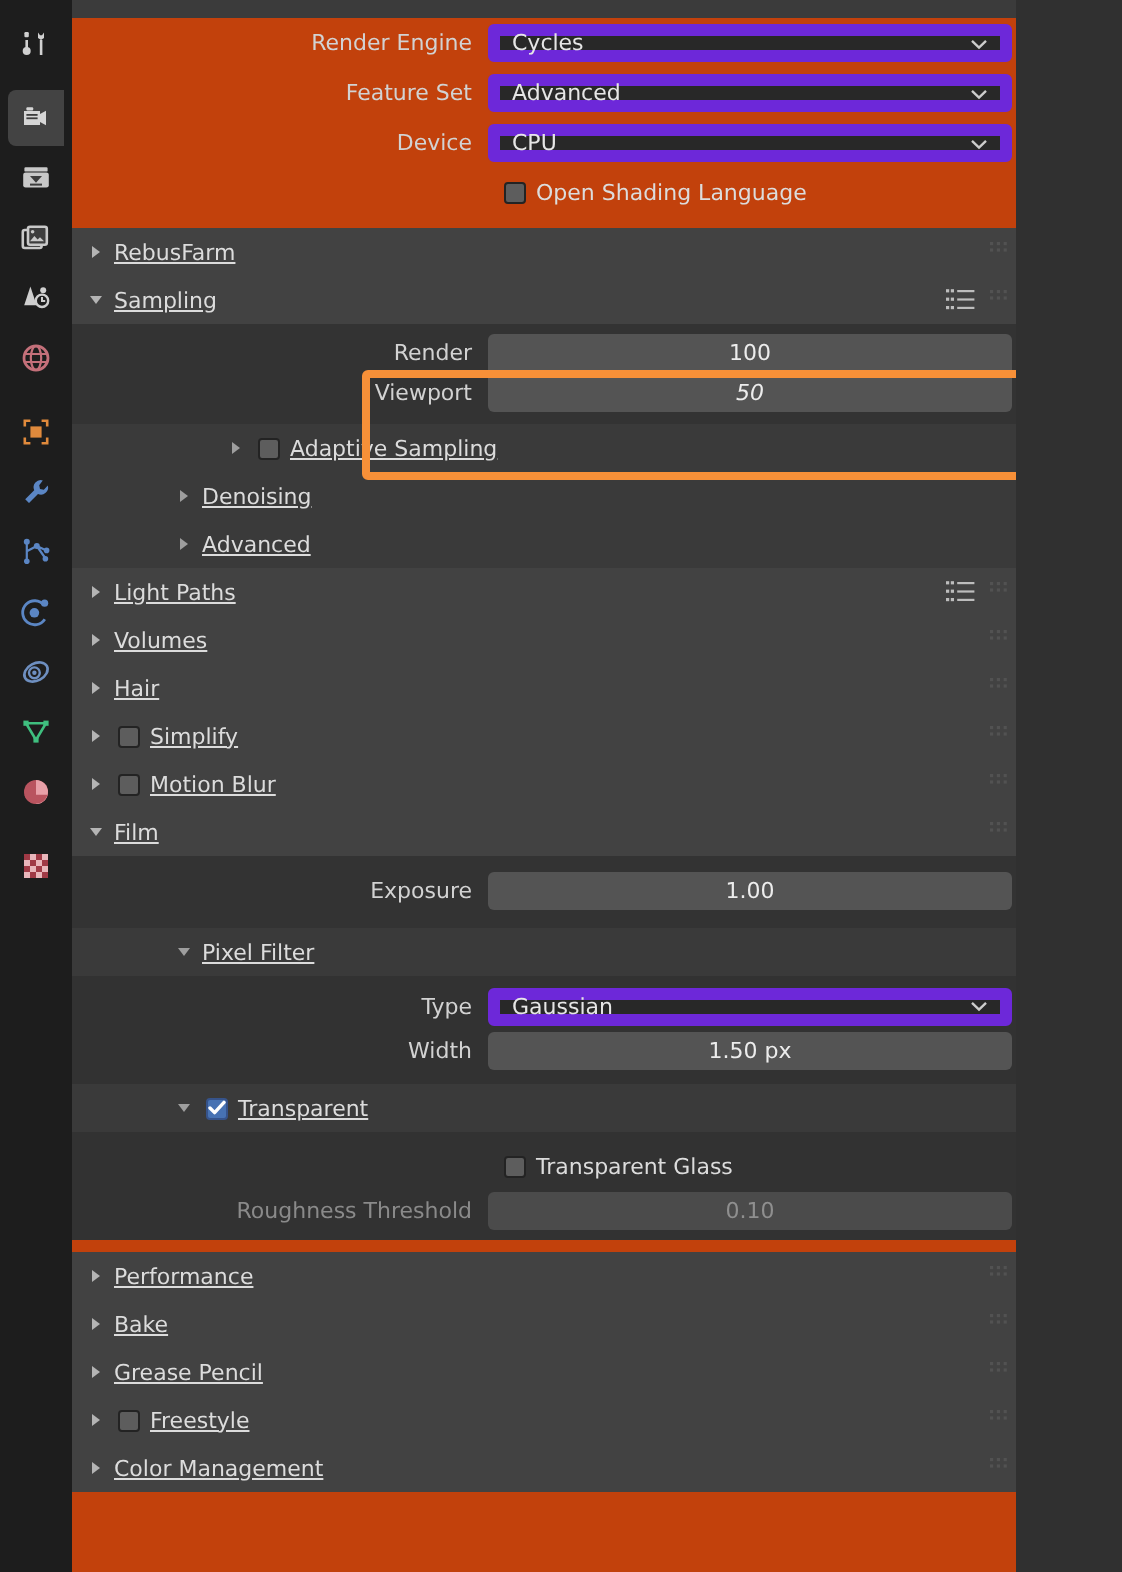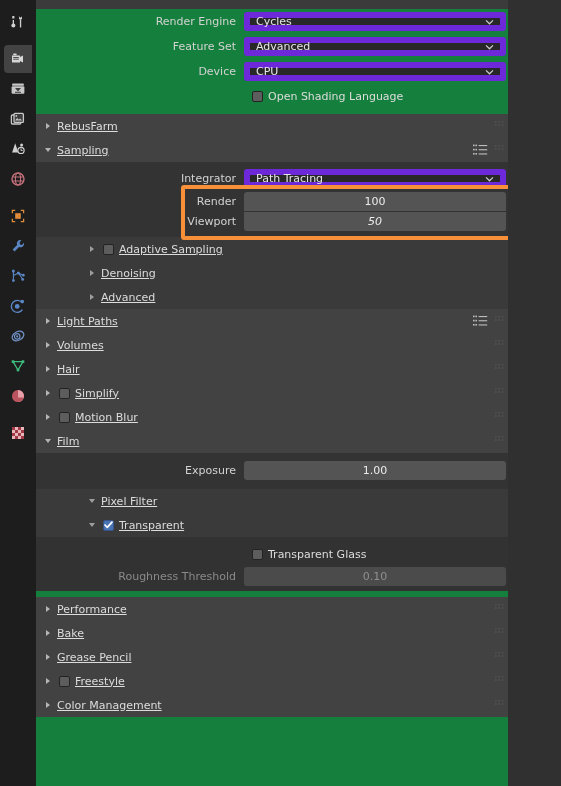--- a/index.html
+++ b/index.html
@@ -28,21 +28,21 @@
     display: flex; align-items: center; justify-content: center;
     position: relative;
   }
   .tab.sep { margin-bottom: 9px; }
   .tab.active { background: #434343; }
   .tab svg { display: block; }
 
   
   .props {
     width: 472px; height: 786px;
-    background: #15803d;
+    background: #c2410c;
     position: relative;
     overflow: hidden;
   }
   .topstrip { height: 9px; background: #3b3b3b; }
 
   
   .row { display: flex; align-items: center; height: 25px; }
   .labelcol {
     flex: 0 0 208px;
     text-align: right;
@@ -370,31 +370,20 @@
               <rect x="3.4" y="3.2" width="1.6" height="1.6"></rect>
               <rect x="6.8" y="3.2" width="1.6" height="1.6"></rect>
           </g>
         </svg>
       </span>
     </div>
 
     <div class="panelbody">
       <div style="height:4px"></div>
 
-      <div class="row">
-        <div class="labelcol">Integrator</div>
-        <div class="fieldcol">
-          <div class="dropdown">
-            <span>Path Tracing</span>
-            <svg class="chev" width="9" height="6" viewBox="0 0 9 6">
-              <path d="M1 1.4 L4.5 4.8 L8 1.4" stroke="#cdcdcd" stroke-width="1.2" fill="none"></path>
-            </svg>
-          </div>
-        </div>
-      </div>
 
       <div class="row" style="height:20px">
         <div class="labelcol">Render</div>
         <div class="fieldcol">
           <div class="valfield joint-top">
             <span>100</span>
           </div>
         </div>
       </div>
 
@@ -402,21 +391,21 @@
         <div class="labelcol">Viewport</div>
         <div class="fieldcol">
           <div class="valfield joint-bot">
             <span>50</span>
           </div>
         </div>
       </div>
 
       <div style="height:6px"></div>
 
-      <div class="panelhead sub" style="padding-left:50px">
+      <div class="panelhead sub" style="padding-left:76px">
         <span class="tri">
           <svg width="8" height="8" viewBox="0 0 8 8">
               <path d="M2 1 L6 4 L2 7 Z" fill="#9e9e9e"></path>
             </svg>
         </span>
         <span style="width:5px"></span>
         <span class="cbx"></span>
         <span class="phlabel">Adaptive Sampling</span>
       </div>
 
@@ -596,20 +585,43 @@
 
       <div class="panelhead sub" style="padding-left:50px">
         <span class="tri">
           <svg width="8" height="8" viewBox="0 0 8 8">
               <path d="M1 2 L7 2 L4 6 Z" fill="#9e9e9e"></path>
             </svg>
         </span>
         <span class="phlabel pad">Pixel Filter</span>
       </div>
 
+      <div class="panelbody deep">
+        <div style="height:4px"></div>
+        <div class="row" style="height:22px">
+          <div class="labelcol">Type</div>
+          <div class="fieldcol">
+            <div class="dropdown">
+              <span>Gaussian</span>
+              <svg class="chev" width="9" height="6" viewBox="0 0 9 6">
+                <path d="M1 1.4 L4.5 4.8 L8 1.4" stroke="#cdcdcd" stroke-width="1.2" fill="none"></path>
+              </svg>
+            </div>
+          </div>
+        </div>
+        <div class="row" style="height:22px">
+          <div class="labelcol">Width</div>
+          <div class="fieldcol">
+            <div class="valfield">
+              <span>1.50 px</span>
+            </div>
+          </div>
+        </div>
+        <div style="height:6px"></div>
+      </div>
 
       <div class="panelhead sub" style="padding-left:50px">
         <span class="tri">
           <svg width="8" height="8" viewBox="0 0 8 8">
               <path d="M1 2 L7 2 L4 6 Z" fill="#9e9e9e"></path>
             </svg>
         </span>
         <span style="width:5px"></span>
         <span class="cbx on">
           <svg width="9" height="8" viewBox="0 0 9 8">

